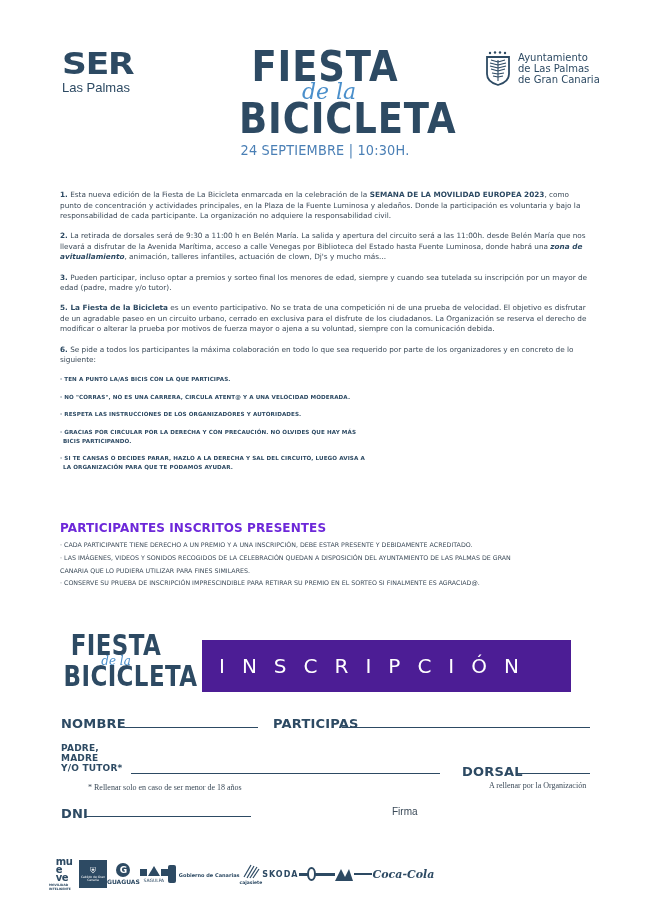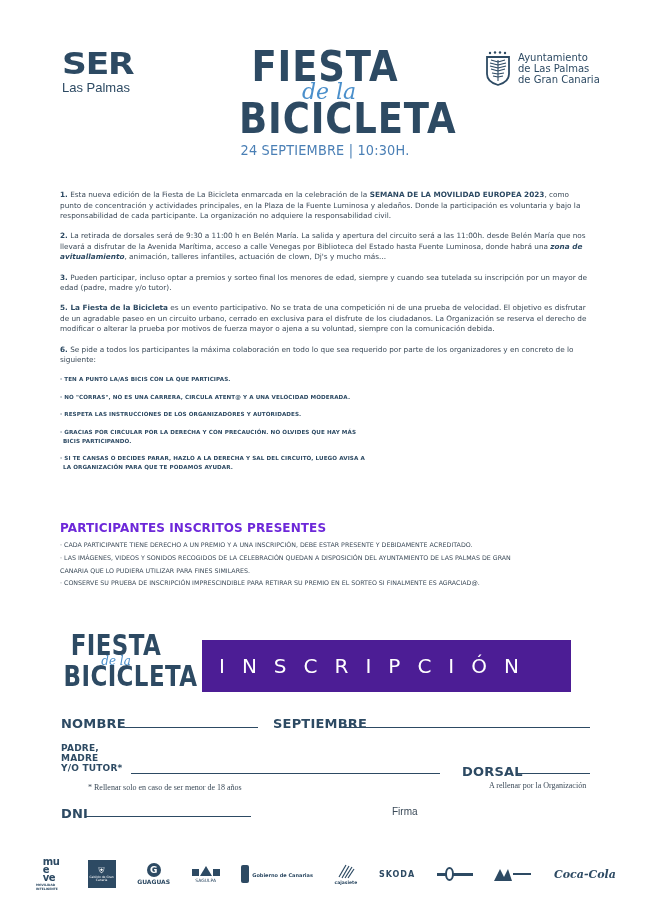--- a/index.html
+++ b/index.html
@@ -40,21 +40,21 @@
   .insc-banner { left: 202px; top: 640px; width: 369px; height: 52px; background: #4c1d95; display: flex; align-items: center; justify-content: flex-start; }
   .insc-text { font-family: "DejaVu Sans", sans-serif; font-size: 20px; color: #ffffff; letter-spacing: 17px; padding-left: 17px; }
 
   .form-label { font-family: "DejaVu Sans", sans-serif; font-weight: bold; font-size: 13px; color: #2d4a63; letter-spacing: 0.2px; }
   .form-label.small { font-size: 9px; line-height: 10px; }
   .form-line { position: absolute; height: 1.4px; background: #2d4a63; }
   .note { font-family: Liberation Serif, serif; font-size: 8px; color: #3b4a58; margin-left: 27px; }
   .firma { font-family: Liberation Sans, sans-serif; font-size: 10px; color: #3b4a58; }
 
   
-  .sponsors { left: 36px; top: 856px; width: 580px; height: 36px; display: flex; align-items: center; justify-content: space-between; }
+  .sponsors { left: 49px; top: 856px; width: 580px; height: 36px; display: flex; align-items: center; }
   .sp { display: flex; flex-direction: column; align-items: center; justify-content: center; color: #2d4a63; font-family: "DejaVu Sans", sans-serif; }
   .sp .lbl { font-size: 4.5px; font-weight: bold; margin-top: 1px; }
 </style>
 </head>
 <body>
 
 <div class="abs ser-logo">
   <div class="ser-mark">SER</div>
   <div class="ser-sub">Las Palmas</div>
 </div>
@@ -129,21 +129,21 @@
   <div class="mini-big">BICICLETA</div>
 </div>
 
 <div class="abs insc-banner">
   <span class="insc-text">INSCRIPCIÓN</span>
 </div>
 
 <div class="abs form-label" style="left:61px; top:716px;">NOMBRE</div>
 <div class="form-line" style="left:118px; top:727px; width:140px;"></div>
 
-<div class="abs form-label" style="left:273px; top:716px;">SEPTIEMBRE</div>
+<div class="abs form-label" style="left:273px; top:716px;">PARTICIPAS</div>
 <div class="form-line" style="left:342px; top:727px; width:248px;"></div>
 
 <div class="abs form-label small" style="left:61px; top:743px;">
   <div>PADRE,</div>
   <div>MADRE</div>
   <div>Y/O TUTOR*</div>
 </div>
 <div class="form-line" style="left:131px; top:773px; width:309px;"></div>
 
 <div class="abs form-label" style="left:462px; top:764px;">DORSAL</div>

